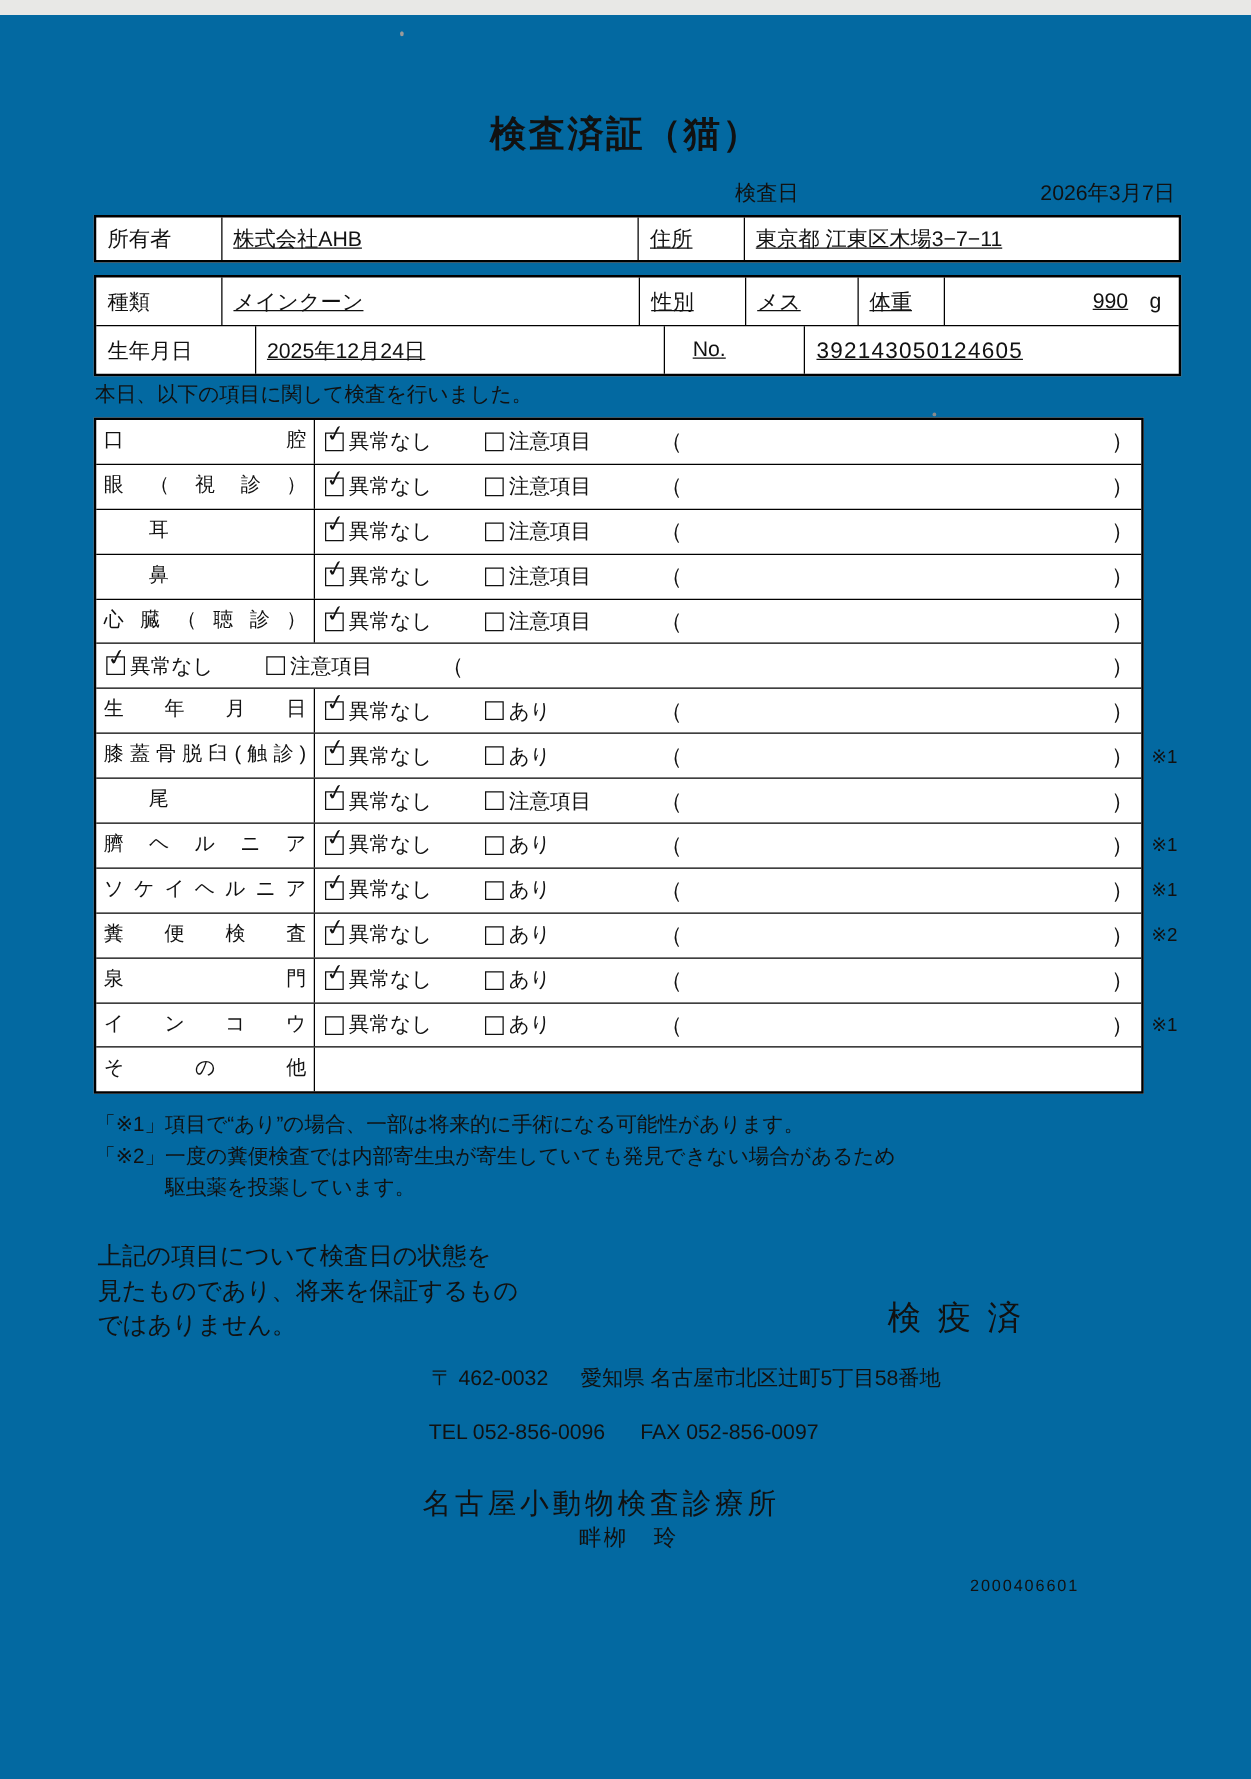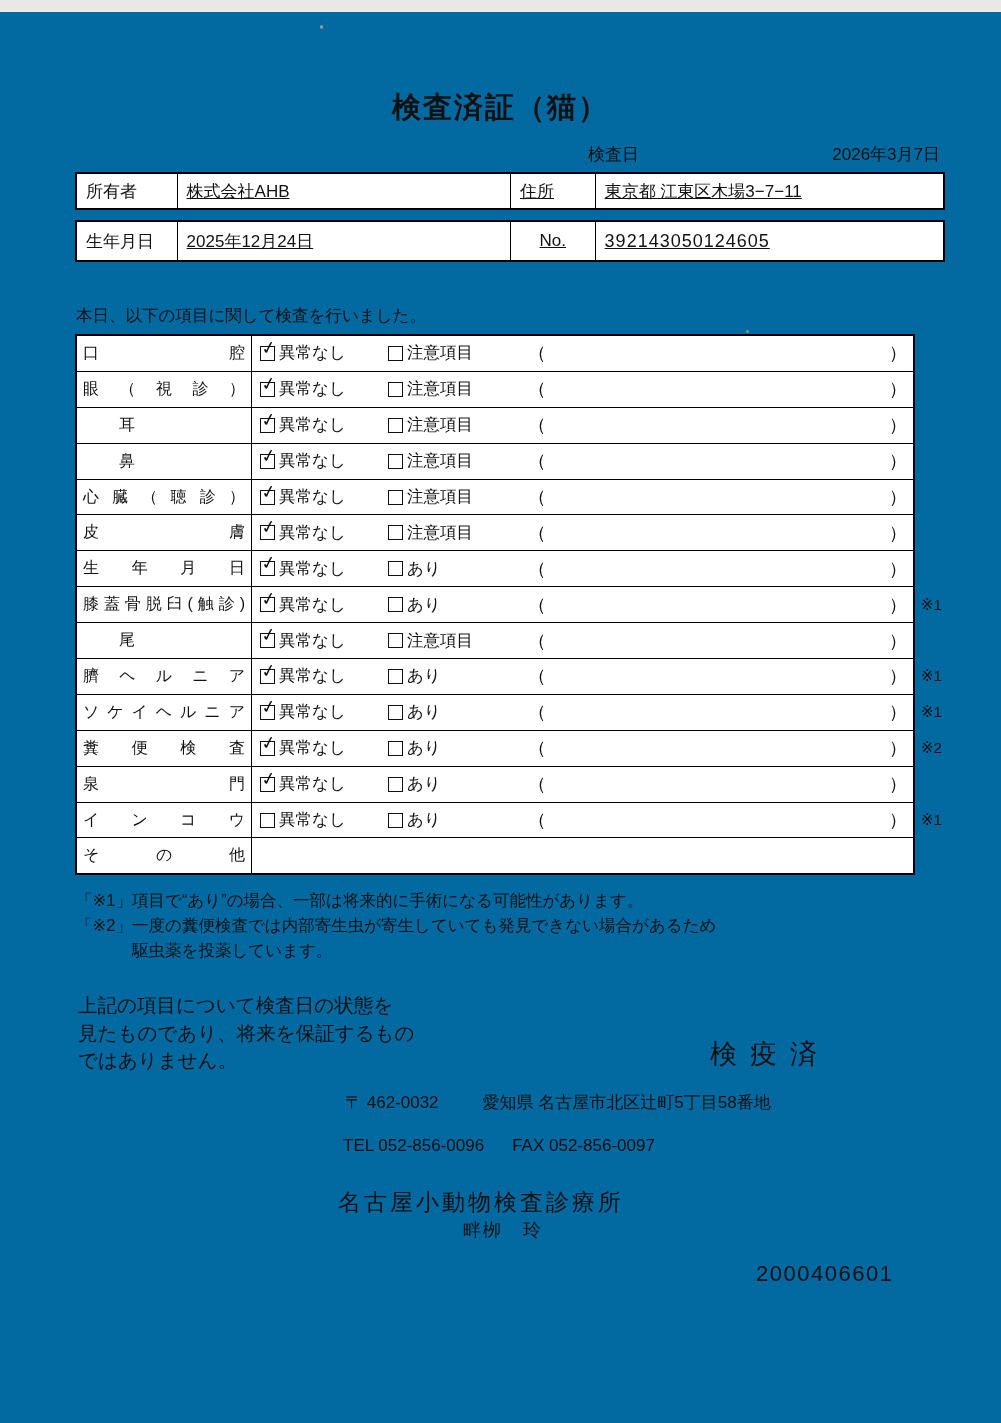--- a/index.html
+++ b/index.html
@@ -68,28 +68,28 @@
              transform:translateY(-50%); font-size:15px; white-space:nowrap; }
   
   .footnotes { position:absolute; top:876px; left:76px; width:830px;
                font-size:16.5px; line-height:1.52; }
   .footnotes .indent { padding-left:56px; }
   .disclaimer { position:absolute; top:980px; left:78px; font-size:19.5px;
                 line-height:1.42; }
   .stamp { position:absolute; top:1024px; left:710px; font-size:27px;
            letter-spacing:13px; font-weight:500; }
   .addr-line { position:absolute; top:1079px; left:345px; display:flex;
-               gap:44px; font-size:17px; }
+               gap:26px; font-size:17px; }
   .tel-line { position:absolute; top:1124px; left:343px; display:flex;
               gap:28px; font-size:17px; }
   .clinic-name { position:absolute; top:1175px; left:338px; font-size:23px;
                  letter-spacing:3px; font-weight:500; }
   .person { position:absolute; top:1206px; left:463px; font-size:18px;
             letter-spacing:2px; }
-  .code { position:absolute; top:1249px; left:756px; font-size:22px;
+  .code { position:absolute; top:1249px; left:776px; font-size:13px;
           letter-spacing:1.5px; }
   
   .speck1 { position:absolute; top:13px; left:320px; width:3px; height:4px;
             background:#9a9a9a; border-radius:50%; }
   .speck2 { position:absolute; top:318px; left:746px; width:3px; height:3px;
             background:#8a8a8a; border-radius:50%; }
   .scan-edge { position:absolute; bottom:1px; left:88px; right:0; height:2.5px;
                background:#3a3a3a; opacity:.55; }
 </style>
 </head>
@@ -111,20 +111,31 @@
     <div class="trow">
       <div class="tcell tc-owner-label">所有者</div>
       <div class="tcell tc-owner-value bl">株式会社AHB</div>
       <div class="tcell tc-addr-label bl">住所</div>
       <div class="tcell tc-addr-value bl">東京都 江東区木場3−7−11</div>
     </div>
   </div>
 
   <div class="btable pet" style="top:208px;">
     <div class="trow">
+      <div class="tcell tc-species-label">種類</div>
+      <div class="tcell tc-species-value bl">メインクーン</div>
+      <div class="tcell tc-sex-label bl">性別</div>
+      <div class="tcell tc-sex-value bl">メス</div>
+      <div class="tcell tc-weight-label bl">体重</div>
+      <div class="tcell tc-weight-value bl">
+        <span class="wv">990</span>
+        <span class="wu">g</span>
+      </div>
+    </div>
+    <div class="trow">
       <div class="tcell tc-species-label">生年月日</div>
       <div class="tcell tc-species-value bl">2025年12月24日</div>
       <div class="tcell tc-no-label bl">No.</div>
       <div class="tcell tc-no-value bl">392143050124605</div>
     </div>
   </div>
 
   <div class="intro">本日、以下の項目に関して検査を行いました。</div>
 
   <div class="insp">
@@ -223,21 +234,20 @@
             <span class="cblabel">注意項目</span>
           </span>
         <span class="paren">（</span>
           <span class="fill"></span>
           <span class="paren close">）</span>
       </div>
       <div class="rownote"></div>
     </div>
 
     <div class="irow">
-      <div class="iname">皮膚</div>
       <div class="ibody">
         <span class="cbwrap w1">
             <span class="cb">
               <span class="tick">✓</span>
             </span>
             <span class="cblabel">異常なし</span>
           </span>
         <span class="cbwrap w2">
             <span class="cb"></span>
             <span class="cblabel">注意項目</span>

